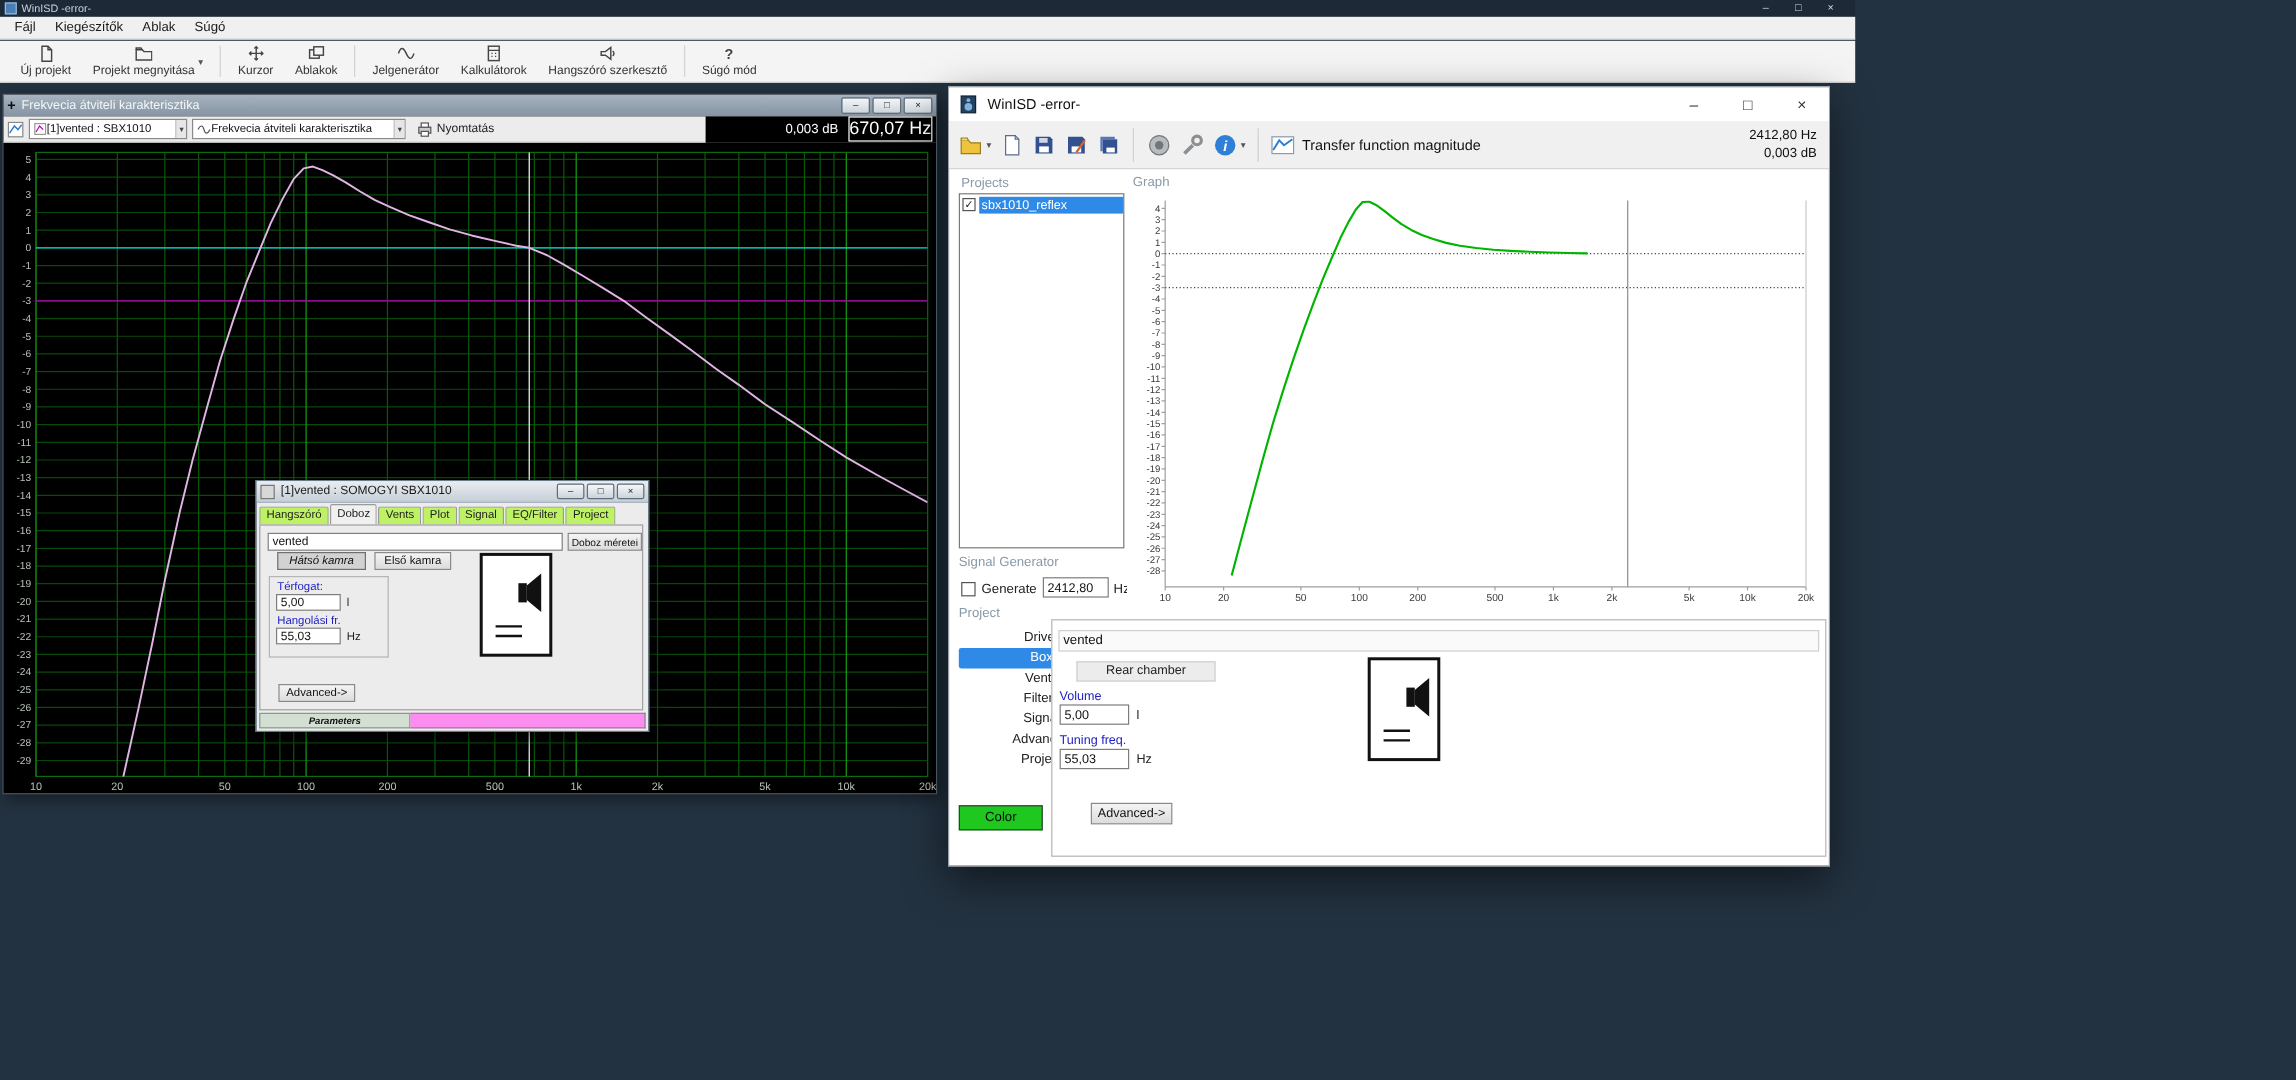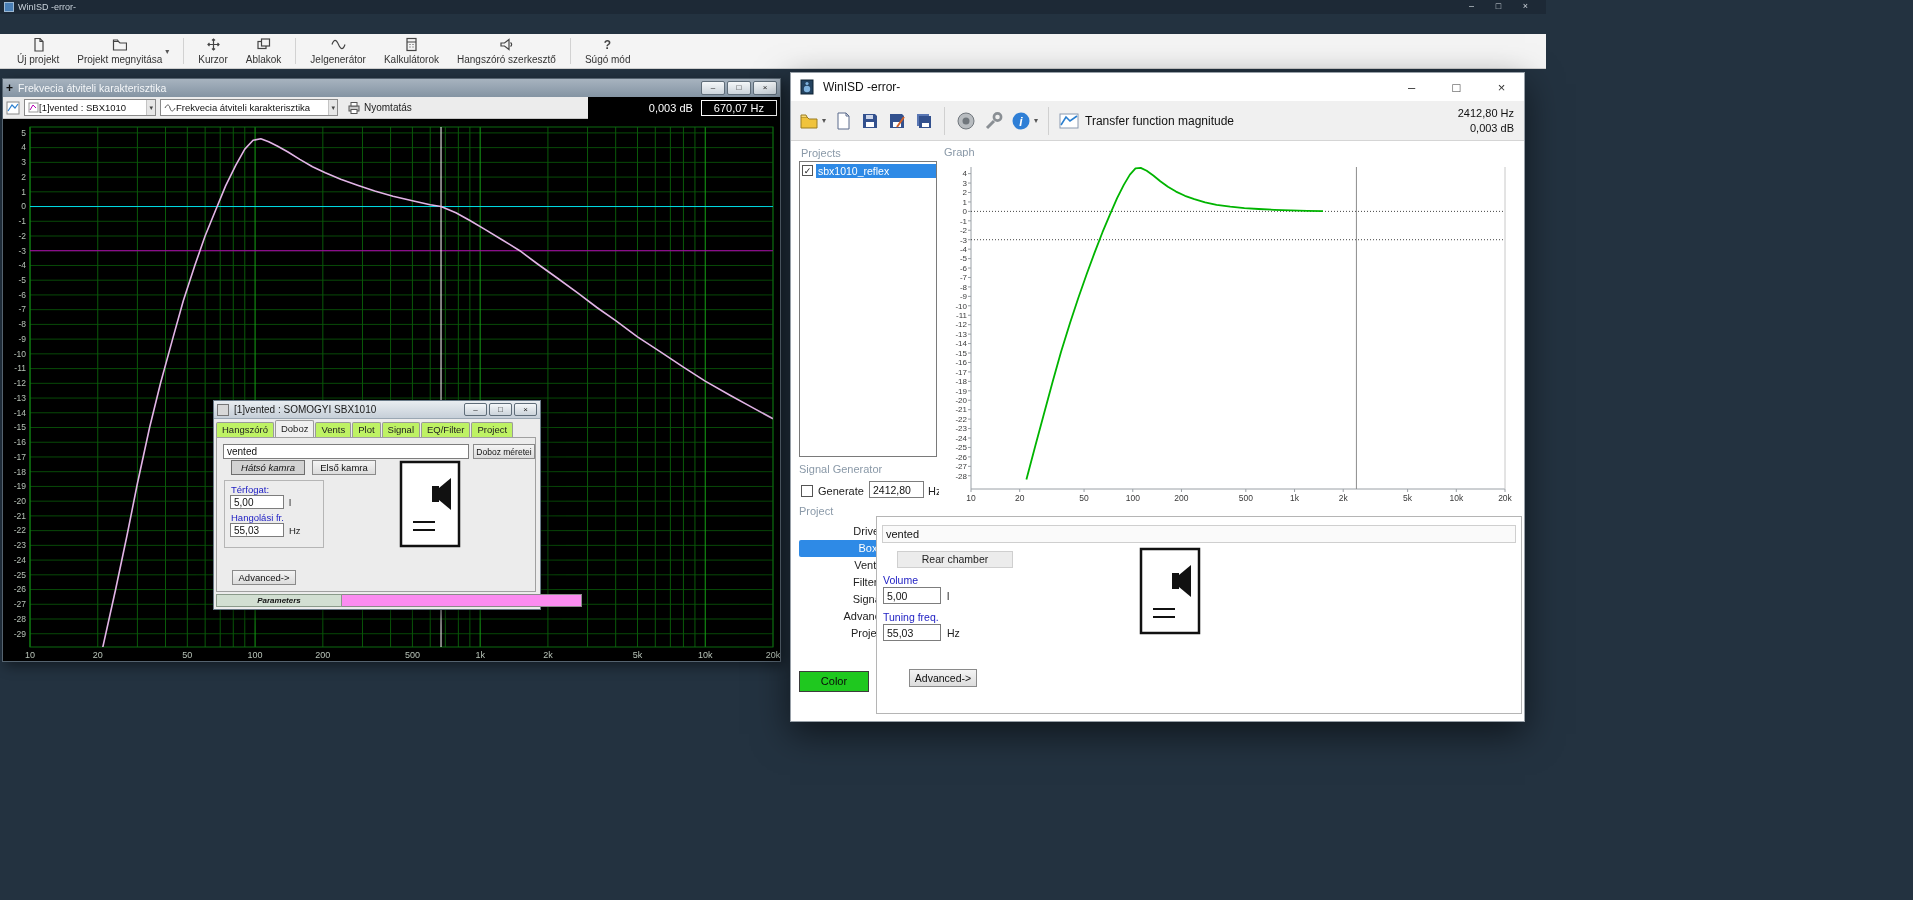--- a/index.html
+++ b/index.html
@@ -36,35 +36,35 @@
   .fr-ico{color:#0c0c0c;font-weight:bold;font-size:12px;margin-right:5px;}
   .fr-ctrls{margin-left:auto;display:flex;}
   .fr-toolbar{left:0;top:18px;width:777px;height:22px;background:#ececec;border-bottom:1px solid #c6c6c6;display:flex;align-items:center;
               padding-left:3px;box-sizing:border-box;gap:4px;}
   .combo{display:flex;align-items:center;background:#fff;border:1px solid #8a8a8a;height:17px;font-size:9.5px;padding-left:3px;box-sizing:border-box;color:#111;}
   .combo .ctext{white-space:nowrap;overflow:hidden;flex:1;}
   .combo .arrow{margin-left:3px;border-left:1px solid #c4c4c4;background:#e6e6e6;height:100%;display:flex;align-items:center;padding:0 2px;font-size:7px;color:#444;}
   .print-btn{display:flex;align-items:center;gap:3px;font-size:10px;color:#222;padding:0 5px;}
   .readout-strip{margin-left:auto;height:22px;width:192px;background:#000;display:flex;align-items:center;justify-content:flex-end;gap:8px;padding-right:3px;box-sizing:border-box;}
   .readout-db{color:#fff;font-size:11px;}
-  .readout-hz{color:#fff;font-size:11px;border:1px solid #fff;padding:1px 12px;}
+  .readout-hz{color:#fff;font-size:15px;border:1px solid #fff;padding:1px 0;}
   
   .dlg{left:213px;top:400px;width:326px;height:208px;background:#ececec;border:1px solid #6a7a88;box-shadow:4px 5px 14px rgba(0,0,0,.5);}
   .dlg-titlebar{left:0;top:0;width:100%;height:18px;background:linear-gradient(#e9edf1,#c6cfd8);border-bottom:1px solid #9aa7b3;
                 display:flex;align-items:center;padding:0 3px;box-sizing:border-box;font-size:10px;color:#1a1a1a;}
   .dlg-ico{width:10px;height:10px;background:#d8d8d8;border:1px solid #777;margin-right:5px;}
   .dlg-ctrls{margin-left:auto;display:flex;}
   .dlg-ctrls .cbtn{width:23px;height:13px;}
   .dtabs{left:2px;top:20px;width:322px;height:16px;display:flex;align-items:flex-end;}
   .dtab{padding:0 5px;line-height:14px;font-size:9.5px;background:#bef264;border:1px solid #9a9a9a;border-bottom:none;
         border-radius:2px 2px 0 0;color:#222;margin-right:1px;white-space:nowrap;}
   .dtab.active{background:#f0f0f0;line-height:16px;}
   .dlg-body{left:2px;top:36px;width:320px;height:155px;border:1px solid #a0a0a0;background:#ececec;box-sizing:border-box;}
   .dlg-group{border:1px solid #b5b5b5;}
-  .dlg-bottom{left:2px;top:193px;width:366px;height:13px;display:flex;}
+  .dlg-bottom{left:2px;top:193px;width:322px;height:13px;display:flex;}
   .param-tab{width:126px;background:#d2dfd2;border:1px solid #8a9a8a;font-size:8px;font-weight:bold;font-style:italic;
              text-align:center;line-height:11px;color:#111;box-sizing:border-box;}
   .magenta-bar{flex:1;background:#fb8cf0;border:1px solid #8a8a8a;border-left:none;box-sizing:border-box;}
   
   .rw{left:790px;top:72px;width:733px;height:648px;background:#fff;border:1px solid #98a0a8;box-shadow:0 12px 34px rgba(0,0,0,.55);}
   .rw-titlebar{left:0;top:0;width:100%;height:28px;background:#fff;display:flex;align-items:center;padding-left:8px;box-sizing:border-box;}
   .rw-title{font-size:12px;color:#111;margin-left:8px;}
   .rw-ctrls{margin-left:auto;display:flex;height:28px;}
   .wbtn{width:45px;height:28px;display:flex;align-items:center;justify-content:center;font-size:13px;color:#333;}
   .rw-toolbar{left:0;top:28px;width:100%;height:40px;background:#f0f0f0;border-bottom:1px solid #d5d5d5;display:flex;align-items:center;
@@ -94,20 +94,26 @@
   <div class="abs main-titlebar">
     <span class="main-app-ico"></span>
     <span class="main-title">WinISD -error-</span>
     <div class="main-ctrls">
       <span>–</span>
       <span>□</span>
       <span>×</span>
     </div>
   </div>
 
+  <div class="abs menubar">
+    <span class="menu-item">Fájl</span>
+    <span class="menu-item">Kiegészítők</span>
+    <span class="menu-item">Ablak</span>
+    <span class="menu-item">Súgó</span>
+  </div>
 
   <div class="abs toolbar">
     <div class="tb-btn">
       <div class="tb-col">
         <svg class="ticon" width="15" height="15">
             <path d="M4 1.5h5l3 3V14H4z"></path>
             <path d="M9 1.5v3h3"></path>
           </svg>
         <span class="tb-label">Új projekt</span>
       </div>

